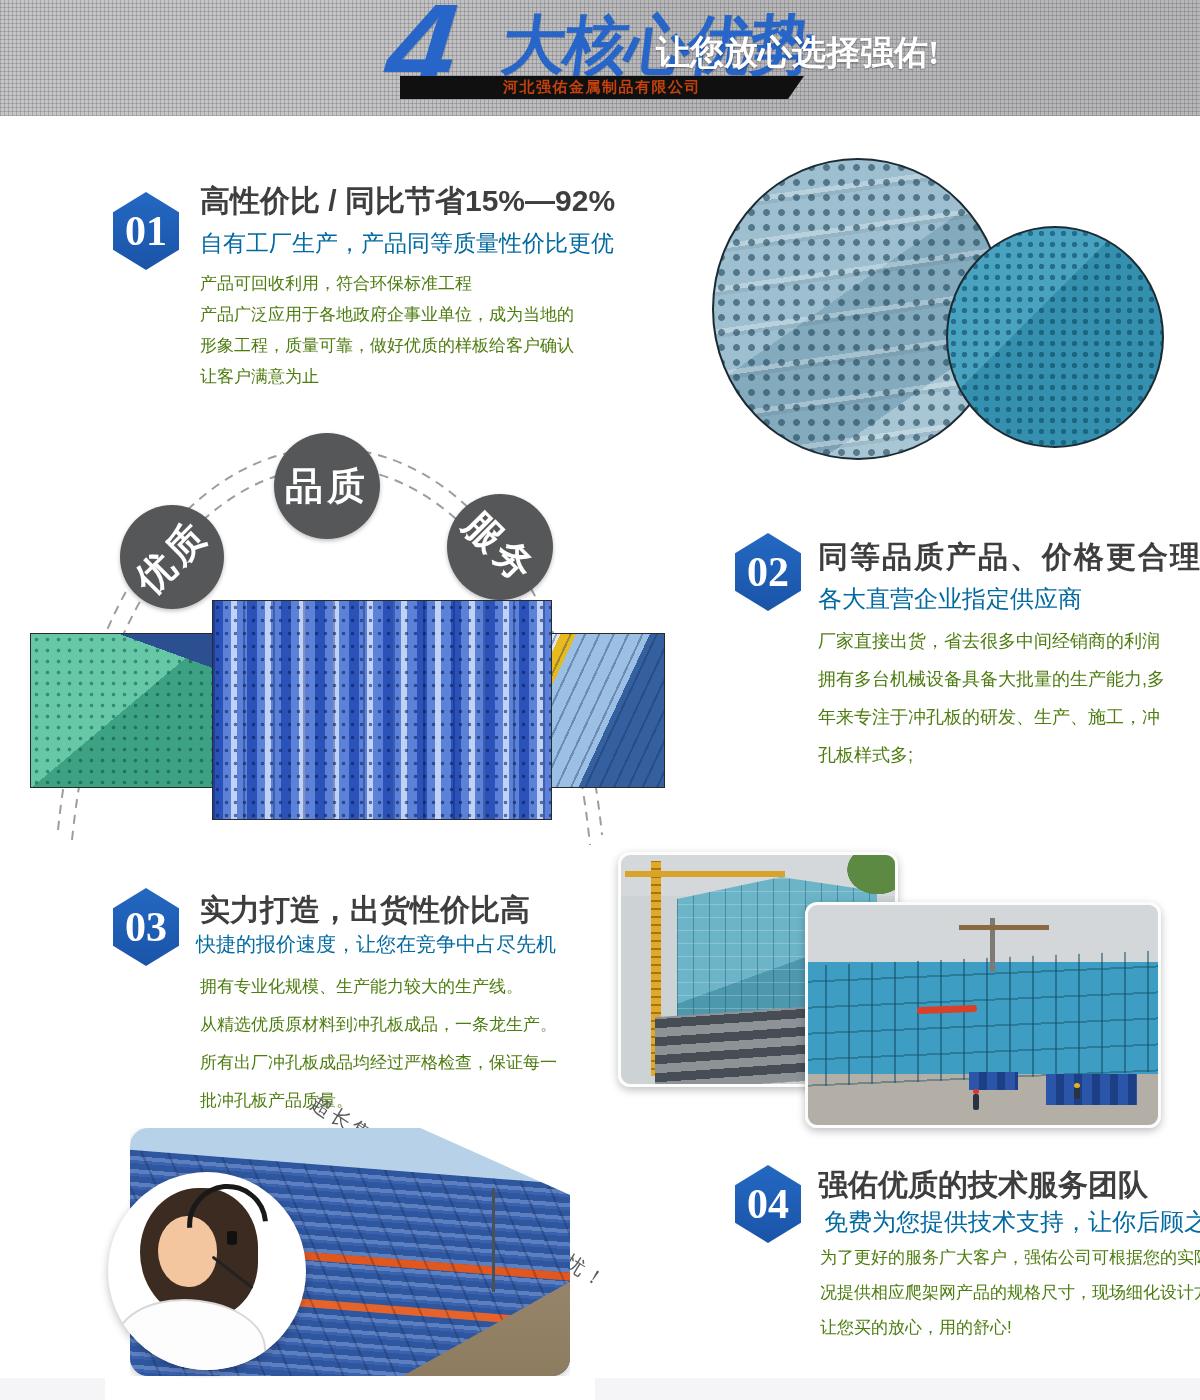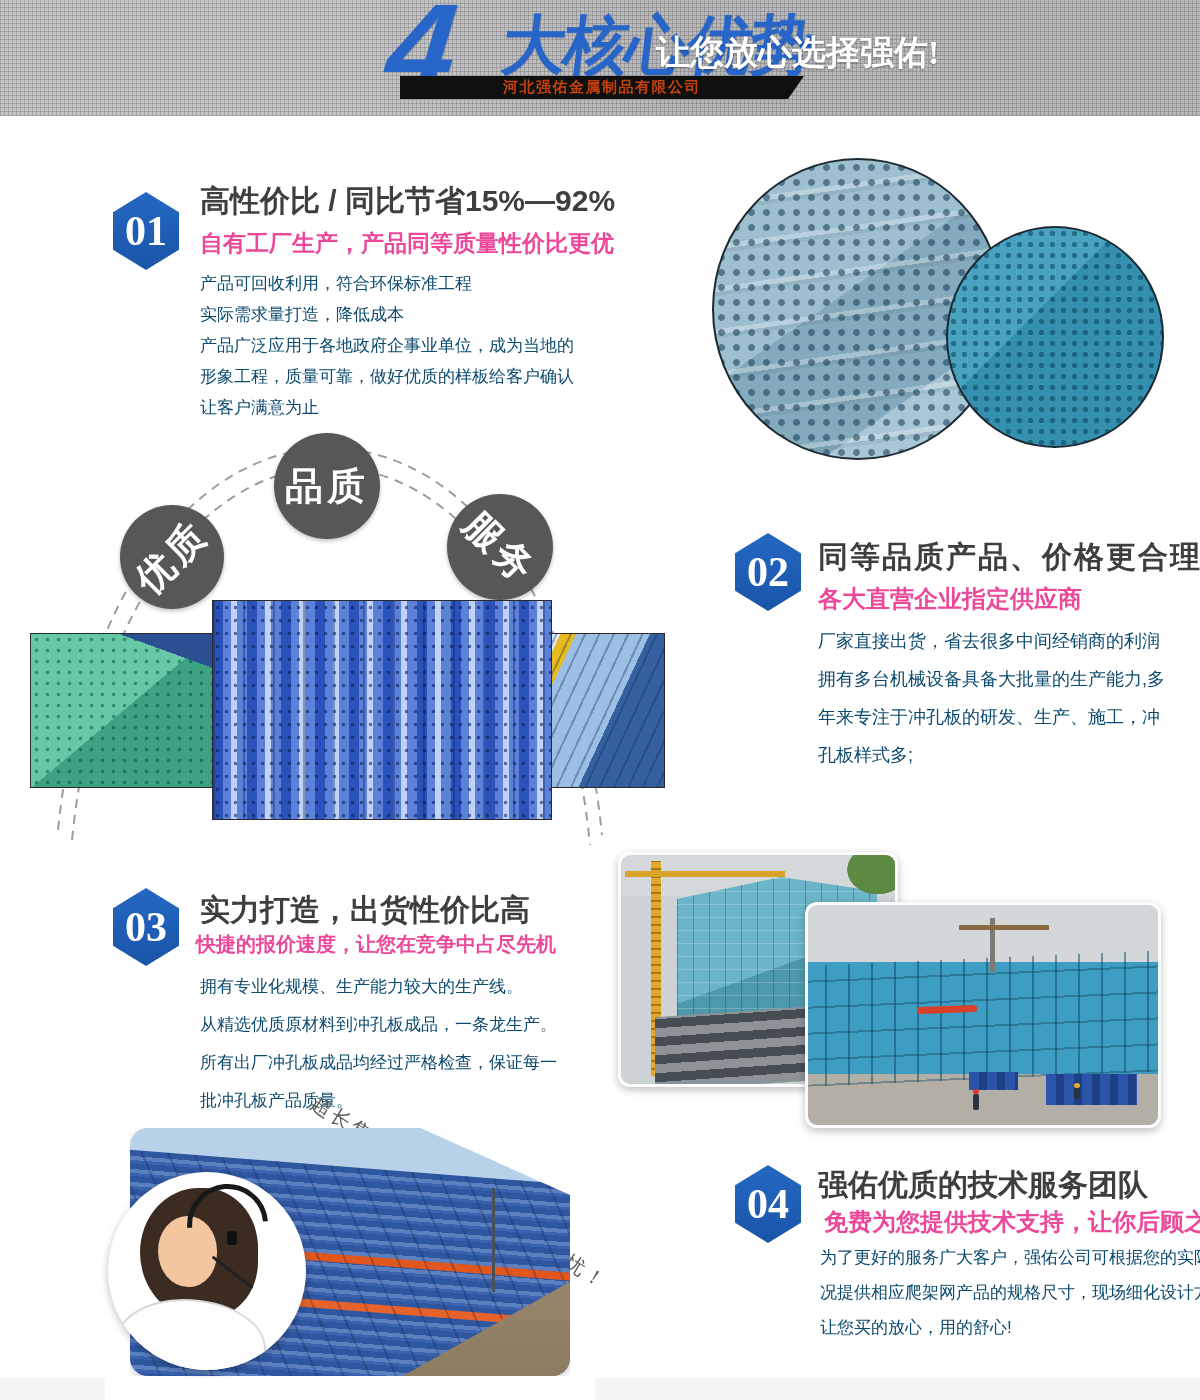--- a/index.html
+++ b/index.html
@@ -29,23 +29,23 @@
   .company-banner span{color:#c2410c;font-size:15px;font-weight:bold;letter-spacing:1.5px;}
 
   
   .hex{width:66px;height:78px;background:linear-gradient(180deg,#2468c2,#1a54a8);
        clip-path:polygon(50% 0,100% 26%,100% 74%,50% 100%,0 74%,0 26%);
        display:flex;align-items:center;justify-content:center;}
   .hex span{color:#fff;font-size:42px;font-weight:bold;
        font-family:"Liberation Serif","DejaVu Serif",serif;}
 
   .sec-title{font-size:30px;font-weight:bold;color:#3e3e3e;line-height:1.15;white-space:nowrap;}
-  .sec-sub{font-size:23px;font-weight:bold;color:#ec4899;white-space:nowrap;
+  .sec-sub{font-size:23px;font-weight:normal;color:#0369a1;white-space:nowrap;
        font-family:"Liberation Serif","DejaVu Serif",serif;}
-  .sec-body{color:#0c4a6e;font-size:17px;}
+  .sec-body{color:#4d7c0f;font-size:17px;}
   .sec-body .bl{white-space:nowrap;}
 
   
   .qcircle{border-radius:50%;background:#565759;display:flex;align-items:center;
        justify-content:center;box-shadow:0 2px 4px rgba(0,0,0,.25);}
   .qcircle span{color:#fff;font-weight:bold;font-size:38px;letter-spacing:4px;}
 
   
   .photo{border:1px solid #2a2a2a;box-sizing:border-box;}
   .photo-green{background:
@@ -155,21 +155,20 @@
   </div>
 </div>
 
 <div class="abs hex" style="left:113px;top:192px;">
   <span>01</span>
 </div>
 <div class="abs sec-title" style="left:200px;top:184px;">高性价比 / 同比节省15%—92%</div>
 <div class="abs sec-sub" style="left:200px;top:228px;">自有工厂生产，产品同等质量性价比更优</div>
 <div class="abs sec-body" style="left:200px;top:268px;width:420px;line-height:31px;">
   <div class="bl">产品可回收利用，符合环保标准工程</div>
-  <div class="bl">实际需求量打造，降低成本</div>
   <div class="bl">产品广泛应用于各地政府企事业单位，成为当地的</div>
   <div class="bl">形象工程，质量可靠，做好优质的样板给客户确认</div>
   <div class="bl">让客户满意为止</div>
 </div>
 
 <div class="abs bigcircle bc1" style="left:712px;top:158px;width:292px;height:302px;"></div>
 <div class="abs bigcircle bc2" style="left:946px;top:226px;width:218px;height:222px;"></div>
 
 <svg class="abs" style="left:0;top:400px;" width="660" height="470" viewBox="0 0 660 470">
   <path d="M 58 430 C 110 -80, 550 -80, 602 435" fill="none" stroke="#9d9d9d" stroke-width="2" stroke-dasharray="9 7"></path>

